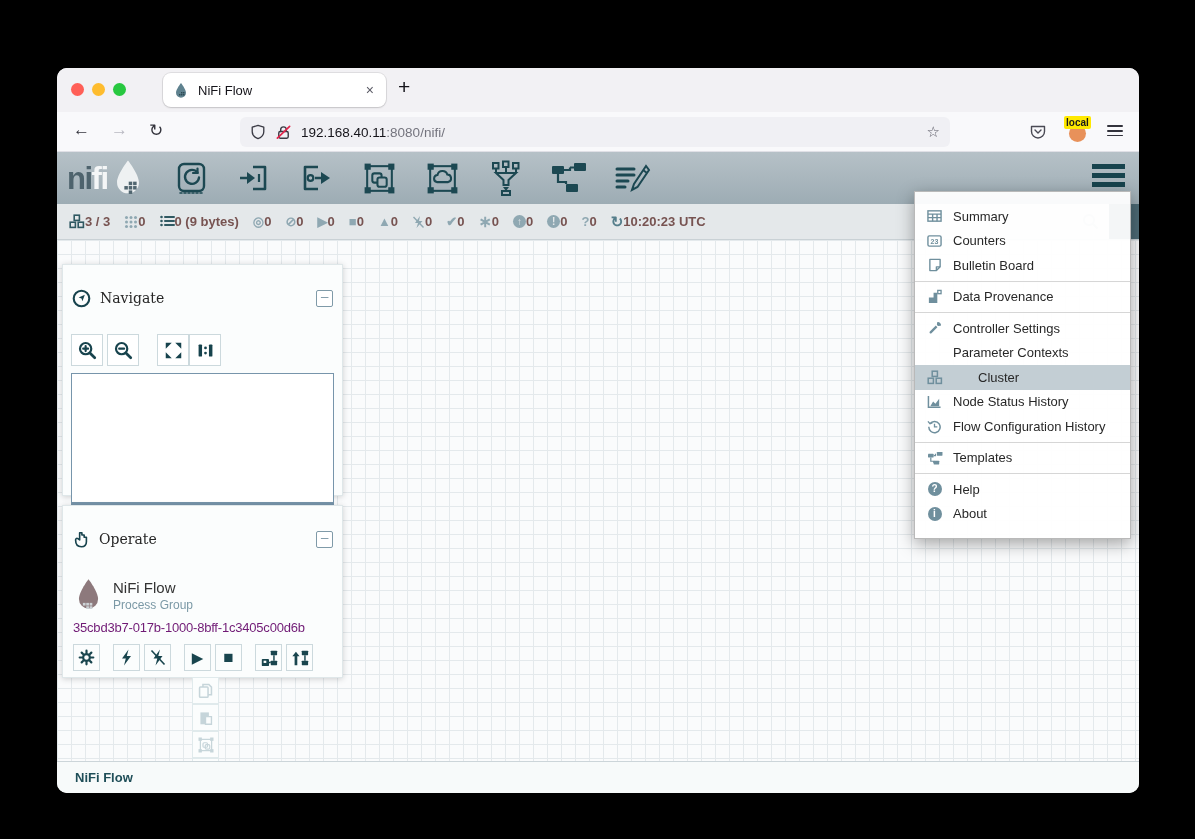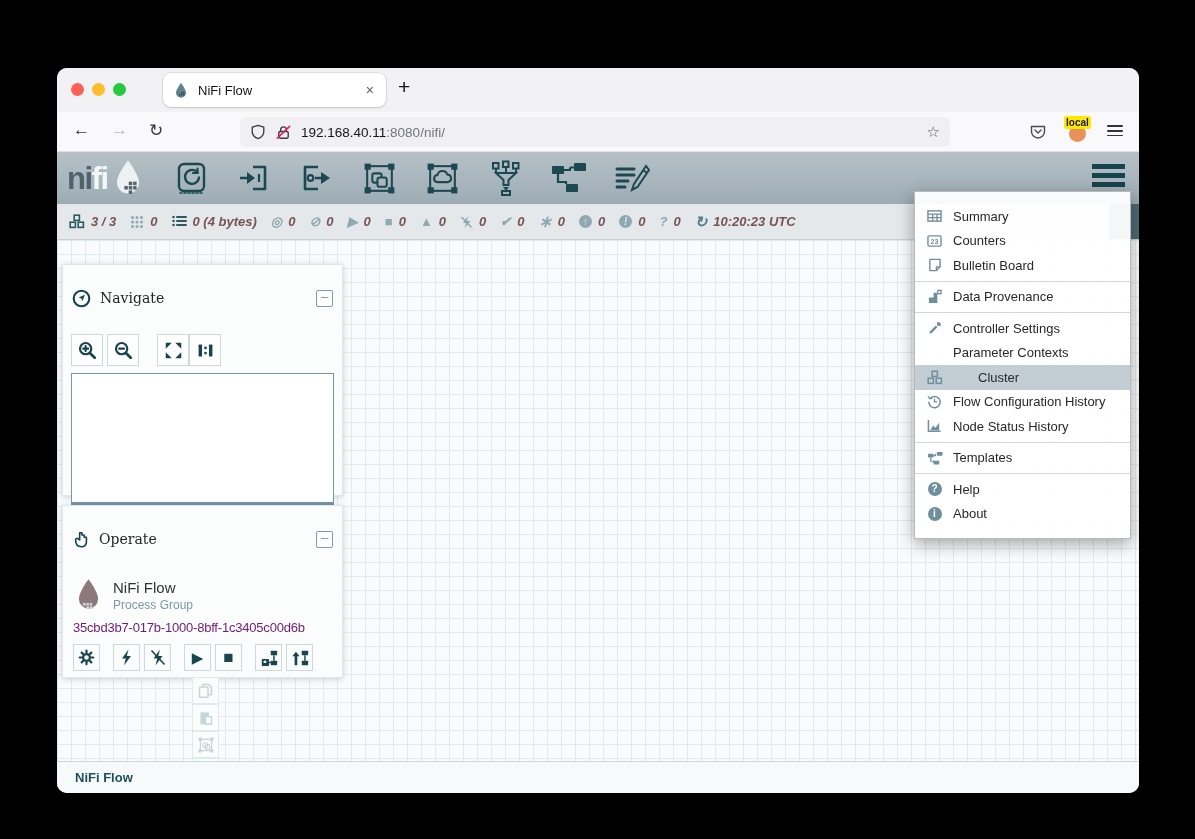--- a/index.html
+++ b/index.html
@@ -36,21 +36,21 @@
   .logo{display:flex;align-items:center;margin-left:10px;}
   .logo-text{font-size:31px;font-weight:bold;letter-spacing:-1.5px;line-height:1;}
   .logo-text .ni{color:#4e636d}.logo-text .fi{color:#f4f6f7}
   .components{display:flex;align-items:center;gap:25px;margin-left:26px;}
   .comp{width:38px;height:38px;display:flex;align-items:center;justify-content:center;color:#1c4852;cursor:grab;}
   .gmenu-btn{position:absolute;right:14px;top:12px;cursor:pointer;}
   .gmenu-btn i{display:block;width:33px;height:5px;background:#17434d;margin-bottom:4px;}
   
   .statusbar{height:36px;background:#e4e8ea;border-bottom:1px solid #c9d1d5;display:flex;align-items:center;
              padding-left:12px;box-sizing:border-box;position:relative;}
-  .sb-item{display:flex;align-items:center;gap:6px;margin-right:14px;white-space:nowrap;font-style:italic;}
+  .sb-item{display:flex;align-items:center;gap:0;margin-right:14px;white-space:nowrap;}
   .sb-val{font-size:13px;font-weight:bold;color:#775351;}
   .sb-g{font-size:13px;color:#8fa8b2;font-weight:bold;}
   .sb-ic{color:#8fa8b2;display:flex;}
   .sb-ic.dark{color:#2f5962;}
   .sb-circ{width:13px;height:13px;border-radius:50%;background:#8fa8b2;color:#e4e8ea;font-size:10px;font-weight:bold;
            display:flex;align-items:center;justify-content:center;line-height:1;}
   .sb-refresh{font-size:15px;color:#557e8b;font-weight:bold;}
   .sb-search{position:absolute;right:40px;top:9px;color:#b6c3c9;display:flex;}
   .sb-box{position:absolute;right:0;top:0;width:30px;height:35px;background:#4d6a75;}
   
@@ -308,21 +308,21 @@
       </span>
       <span class="sb-val">0</span>
     </span>
     <span class="sb-item">
       <span class="sb-ic dark">
         <svg width="15" height="14" viewBox="0 0 15 14" stroke="currentColor" stroke-width="2" stroke-linecap="round">
             <path d="M1.5 2 h0.01 M1.5 6 h0.01 M1.5 10 h0.01" stroke-width="2.6"></path>
             <path d="M5 2 h9 M5 6 h9 M5 10 h9"></path>
           </svg>
       </span>
-      <span class="sb-val">0 (4 bytes)</span>
+      <span class="sb-val">0 (9 bytes)</span>
     </span>
     <span class="sb-item">
       <span class="sb-g">◎</span>
       <span class="sb-val">0</span>
     </span>
     <span class="sb-item">
       <span class="sb-g">⊘</span>
       <span class="sb-val">0</span>
     </span>
     <span class="sb-item">
@@ -620,36 +620,36 @@
         <svg width="16" height="15" viewBox="0 0 16 15" fill="none" stroke="currentColor" stroke-width="1.5">
             <rect x="5.2" y="1.2" width="5.2" height="5.2"></rect>
             <rect x="1.2" y="8.2" width="5.2" height="5.2"></rect>
             <rect x="9.2" y="8.2" width="5.2" height="5.2"></rect>
           </svg>
       </span>
       <span>Cluster</span>
     </div>
     <div class="mi">
       <span class="mi-ic">
+        <svg width="15" height="14" viewBox="0 0 16 15">
+            <path d="M1.5 1 v12 h13" fill="none" stroke="currentColor" stroke-width="1.6"></path>
+            <path d="M3.5 12 l3 -5 2.5 2.5 4 -5.5 v8 z" fill="currentColor"></path>
+          </svg>
+      </span>
+      <span>Node Status History</span>
+    </div>
+    <div class="mi">
+      <span class="mi-ic">
         <svg width="15" height="15" viewBox="0 0 16 16" fill="none" stroke="currentColor" stroke-width="1.6">
             <path d="M3.2 5 A6 6 0 1 1 2 8.3"></path>
             <path d="M1 2.5 L3.2 5 L6 4" stroke-width="1.4"></path>
             <path d="M8 5 v3.4 h3" stroke-width="1.4"></path>
           </svg>
       </span>
       <span>Flow Configuration History</span>
-    </div>
-    <div class="mi">
-      <span class="mi-ic">
-        <svg width="15" height="14" viewBox="0 0 16 15">
-            <path d="M1.5 1 v12 h13" fill="none" stroke="currentColor" stroke-width="1.6"></path>
-            <path d="M3.5 12 l3 -5 2.5 2.5 4 -5.5 v8 z" fill="currentColor"></path>
-          </svg>
-      </span>
-      <span>Node Status History</span>
     </div>
     <div class="msep"></div>
     <div class="mi">
       <span class="mi-ic">
         <svg width="16" height="14" viewBox="0 0 17 15">
             <g fill="currentColor">
               <rect x="1" y="3" width="6" height="4" rx="0.5"></rect>
               <rect x="10.5" y="1" width="6" height="4" rx="0.5"></rect>
               <rect x="7" y="10.5" width="6" height="4" rx="0.5"></rect>
             </g>

